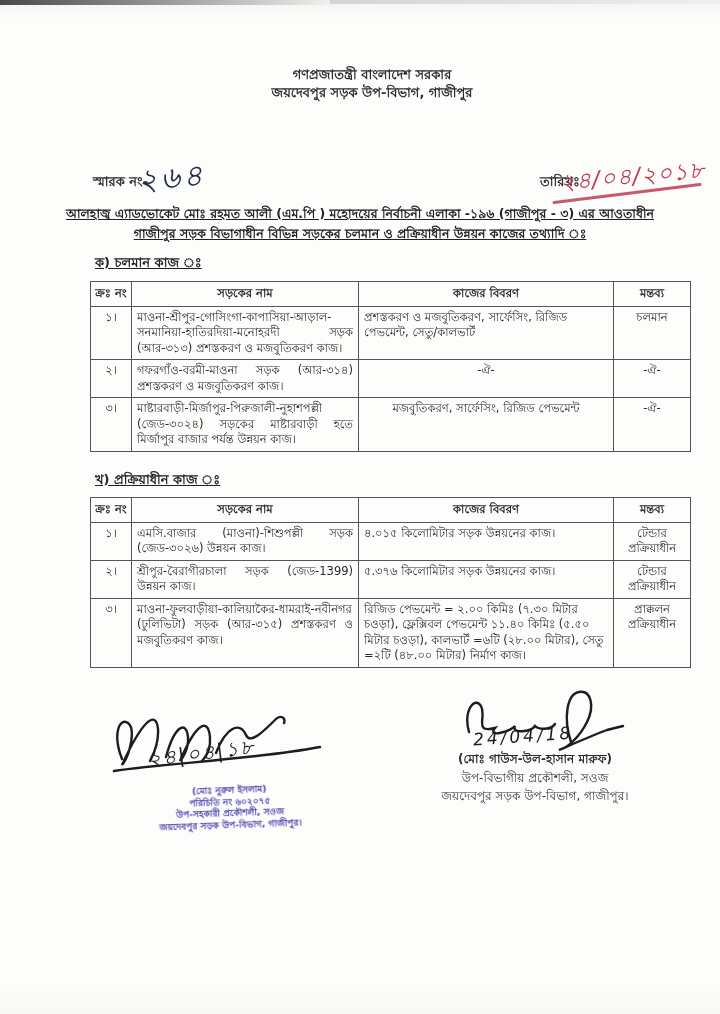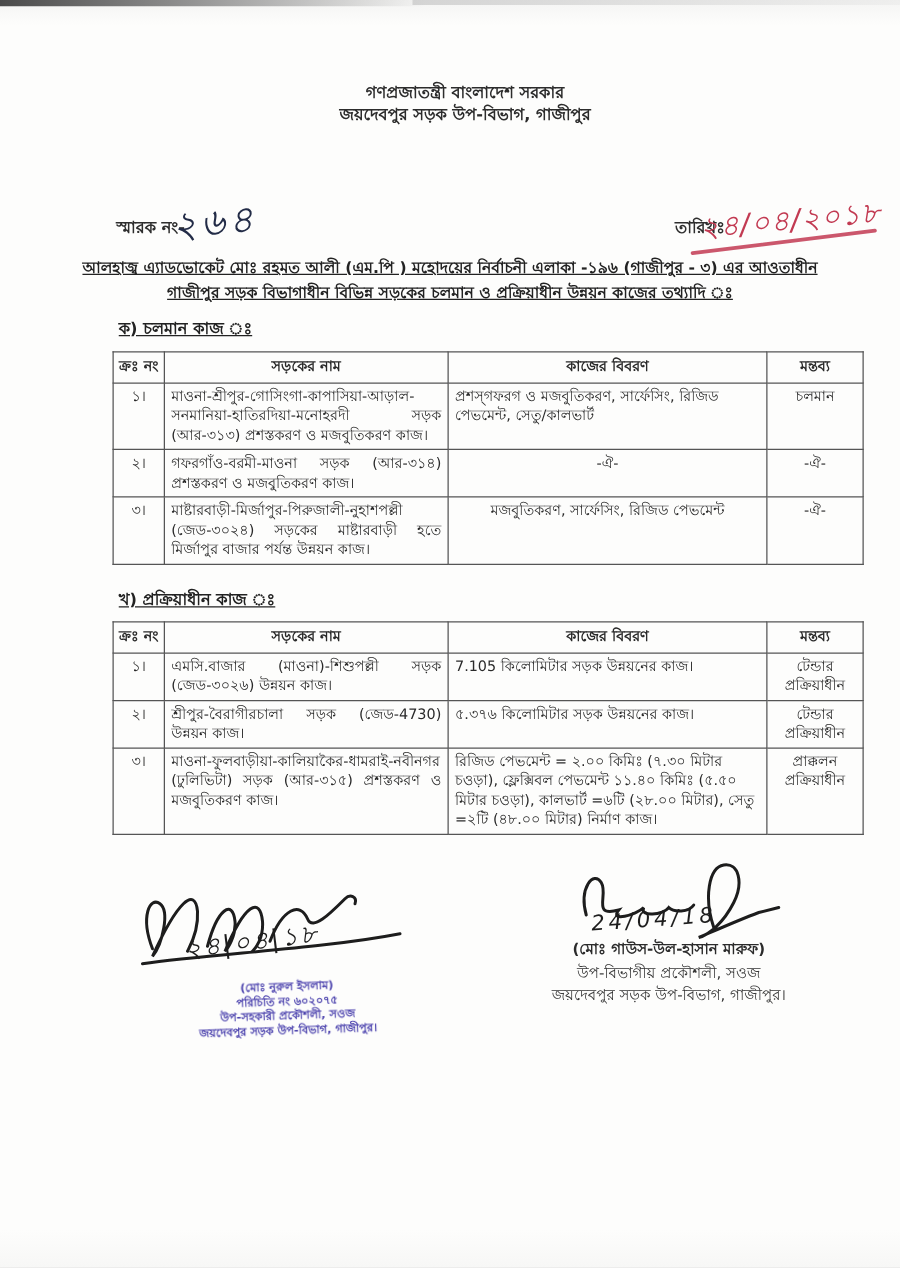--- a/index.html
+++ b/index.html
@@ -88,21 +88,21 @@
         <th class="c-sl">ক্রঃ নং</th>
         <th class="c-name">সড়কের নাম</th>
         <th class="c-desc">কাজের বিবরণ</th>
         <th class="c-rem">মন্তব্য</th>
       </tr>
     </thead>
     <tbody>
       <tr>
         <td class="c-sl">১।</td>
         <td class="c-name">মাওনা-শ্রীপুর-গোসিংগা-কাপাসিয়া-আড়াল-সনমানিয়া-হাতিরদিয়া-মনোহরদী সড়ক (আর-৩১৩) প্রশস্তকরণ ও মজবুতিকরণ কাজ।</td>
-        <td class="c-desc">প্রশস্গফরগ ও মজবুতিকরণ, সার্ফেসিং, রিজিড পেভমেন্ট, সেতু/কালভার্ট</td>
+        <td class="c-desc">প্রশস্তকরণ ও মজবুতিকরণ, সার্ফেসিং, রিজিড পেভমেন্ট, সেতু/কালভার্ট</td>
         <td class="c-rem">চলমান</td>
       </tr>
       <tr>
         <td class="c-sl">২।</td>
         <td class="c-name">গফরগাঁও-বরমী-মাওনা সড়ক (আর-৩১৪) প্রশস্তকরণ ও মজবুতিকরণ কাজ।</td>
         <td class="c-desc center">-ঐ-</td>
         <td class="c-rem">-ঐ-</td>
       </tr>
       <tr>
         <td class="c-sl">৩।</td>
@@ -121,26 +121,26 @@
         <th class="c-sl">ক্রঃ নং</th>
         <th class="c-name">সড়কের নাম</th>
         <th class="c-desc">কাজের বিবরণ</th>
         <th class="c-rem">মন্তব্য</th>
       </tr>
     </thead>
     <tbody>
       <tr>
         <td class="c-sl">১।</td>
         <td class="c-name">এমসি.বাজার (মাওনা)-শিশুপল্লী সড়ক (জেড-৩০২৬) উন্নয়ন কাজ।</td>
-        <td class="c-desc">7.105 কিলোমিটার সড়ক উন্নয়নের কাজ।</td>
+        <td class="c-desc">৪.০১৫ কিলোমিটার সড়ক উন্নয়নের কাজ।</td>
         <td class="c-rem">টেন্ডার প্রক্রিয়াধীন</td>
       </tr>
       <tr>
         <td class="c-sl">২।</td>
-        <td class="c-name">শ্রীপুর-বৈরাগীরচালা সড়ক (জেড-4730) উন্নয়ন কাজ।</td>
+        <td class="c-name">শ্রীপুর-বৈরাগীরচালা সড়ক (জেড-1399) উন্নয়ন কাজ।</td>
         <td class="c-desc">৫.৩৭৬ কিলোমিটার সড়ক উন্নয়নের কাজ।</td>
         <td class="c-rem">টেন্ডার প্রক্রিয়াধীন</td>
       </tr>
       <tr>
         <td class="c-sl">৩।</td>
         <td class="c-name">মাওনা-ফুলবাড়ীয়া-কালিয়াকৈর-ধামরাই-নবীনগর (ঢুলিভিটা) সড়ক (আর-৩১৫) প্রশস্তকরণ ও মজবুতিকরণ কাজ।</td>
         <td class="c-desc">রিজিড পেভমেন্ট = ২.০০ কিমিঃ (৭.৩০ মিটার চওড়া), ফ্লেক্সিবল পেভমেন্ট ১১.৪০ কিমিঃ (৫.৫০ মিটার চওড়া), কালভার্ট =৬টি (২৮.০০ মিটার), সেতু =২টি (৪৮.০০ মিটার) নির্মাণ কাজ।</td>
         <td class="c-rem">প্রাক্কলন প্রক্রিয়াধীন</td>
       </tr>
     </tbody>

